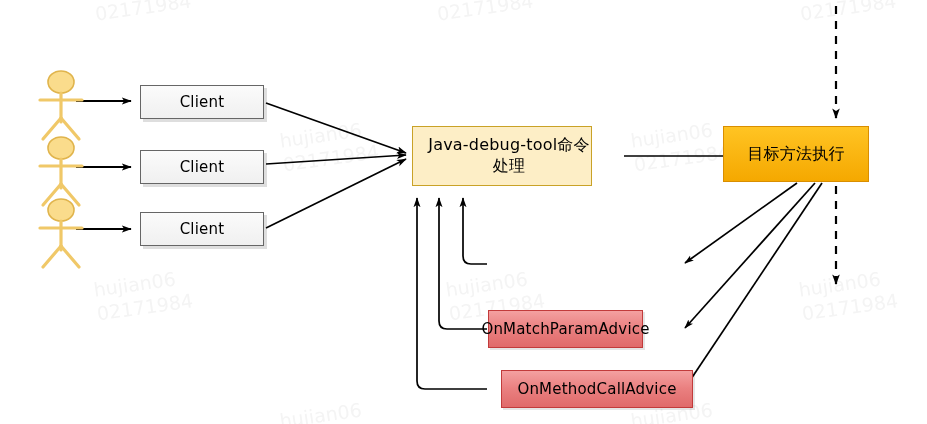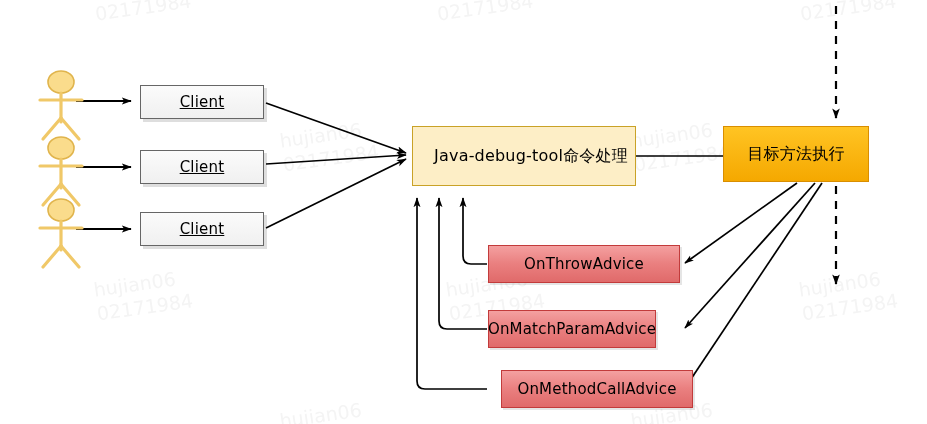--- a/index.html
+++ b/index.html
@@ -43,21 +43,20 @@
     justify-content: center;
     text-align: center;
     color: #000000;
     font-size: 15px;
     letter-spacing: 0.2px;
   }
   .node-client {
     background: linear-gradient(to bottom, #fbfbfb 0%, #f0f0f0 100%);
     border: 1px solid #666666;
     box-shadow: 3px 3px 0 rgba(0,0,0,0.13);
-    text-decoration: underline;
   }
   .node-center {
     background: #fdeec6;
     border: 1px solid #c9a227;
     font-size: 16px;
   }
   .node-target {
     background: linear-gradient(to bottom, #ffc423 0%, #f5a800 100%);
     border: 1px solid #d98e00;
     font-size: 16px;
@@ -186,31 +185,28 @@
   <div class="node node-client" style="left:140px; top:85px; width:124px; height:34px;">
     <span>Client</span>
   </div>
   <div class="node node-client" style="left:140px; top:150px; width:124px; height:34px;">
     <span>Client</span>
   </div>
   <div class="node node-client" style="left:140px; top:212px; width:124px; height:34px;">
     <span>Client</span>
   </div>
 
-  <div class="node node-center" style="left:412px; top:126px; width:224px; height:60px;padding-left:14px;">
+  <div class="node node-center" style="left:412px; top:126px; width:180px; height:60px;padding-left:14px;">
     <span>Java-debug-tool命令处理</span>
   </div>
 
   <div class="node node-target" style="left:723px; top:126px; width:146px; height:56px;">
     <span>目标方法执行</span>
   </div>
 
-  <div class="node node-advice" style="left:488px; top:245px; width:192px; height:38px;">
-    <span>OnThrowAdvice</span>
-  </div>
-  <div class="node node-advice" style="left:488px; top:310px; width:168px; height:38px;">
+  <div class="node node-advice" style="left:488px; top:310px; width:155px; height:38px;">
     <span>OnMatchParamAdvice</span>
   </div>
   <div class="node node-advice" style="left:488px; top:370px; width:192px; height:38px;margin-left:13px;">
     <span>OnMethodCallAdvice</span>
   </div>
 
 </div>
 
 </body></html>

